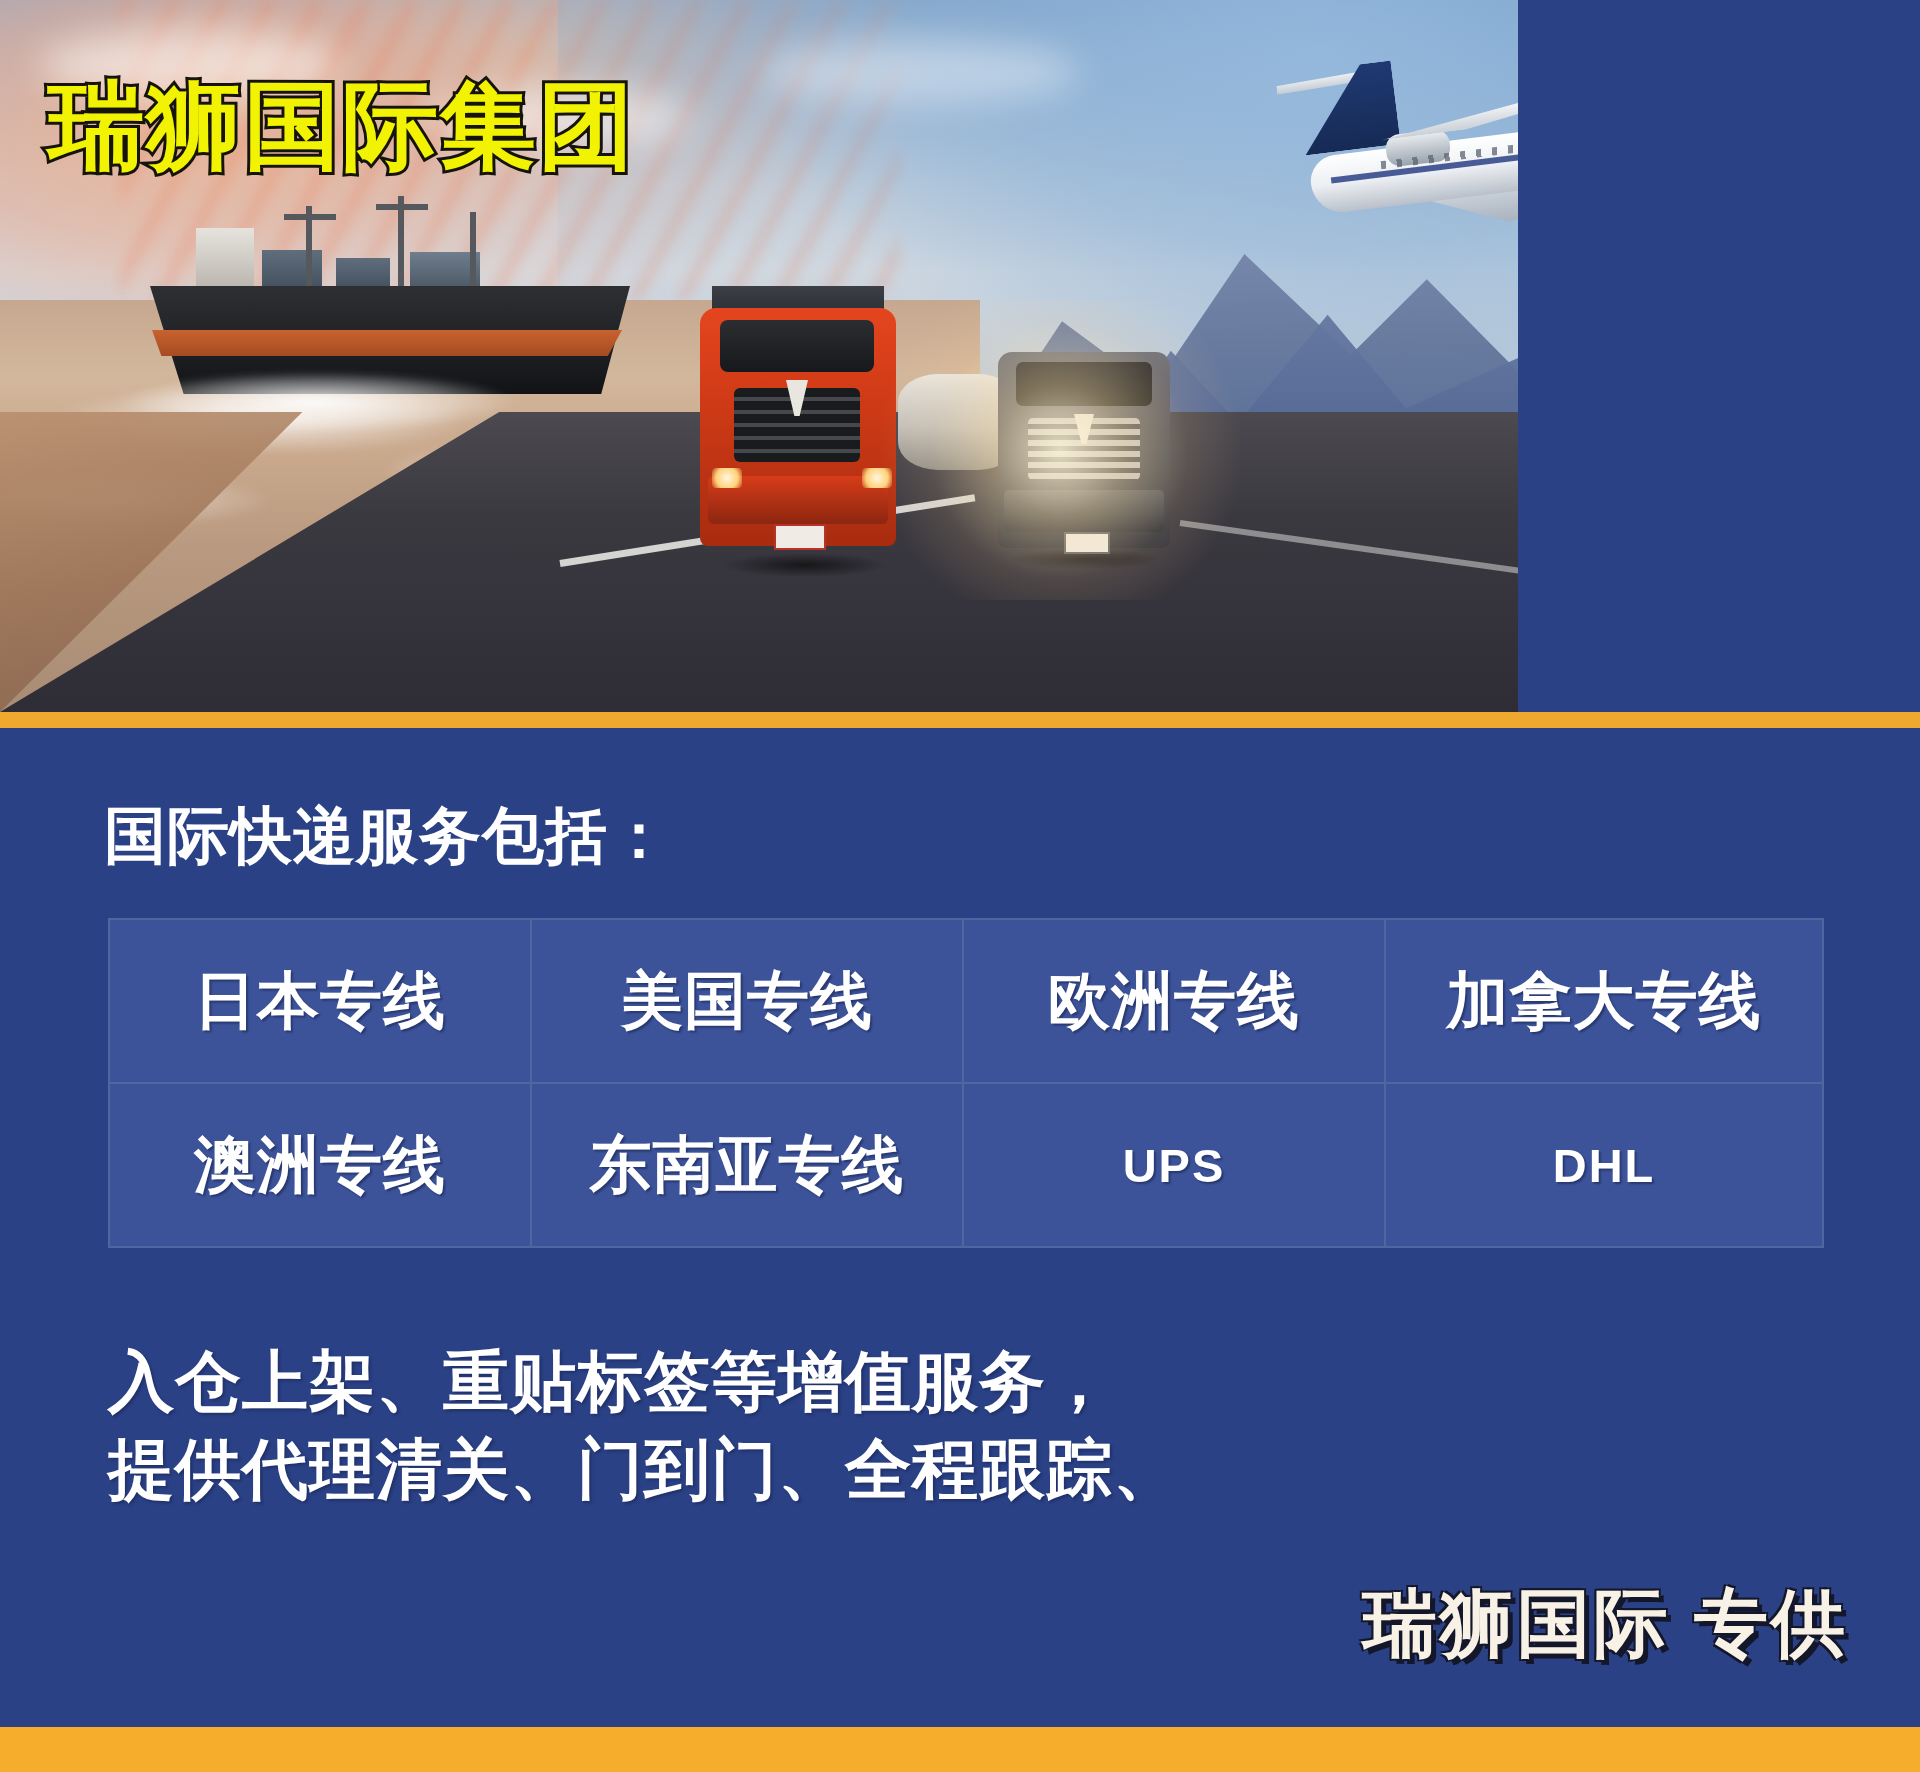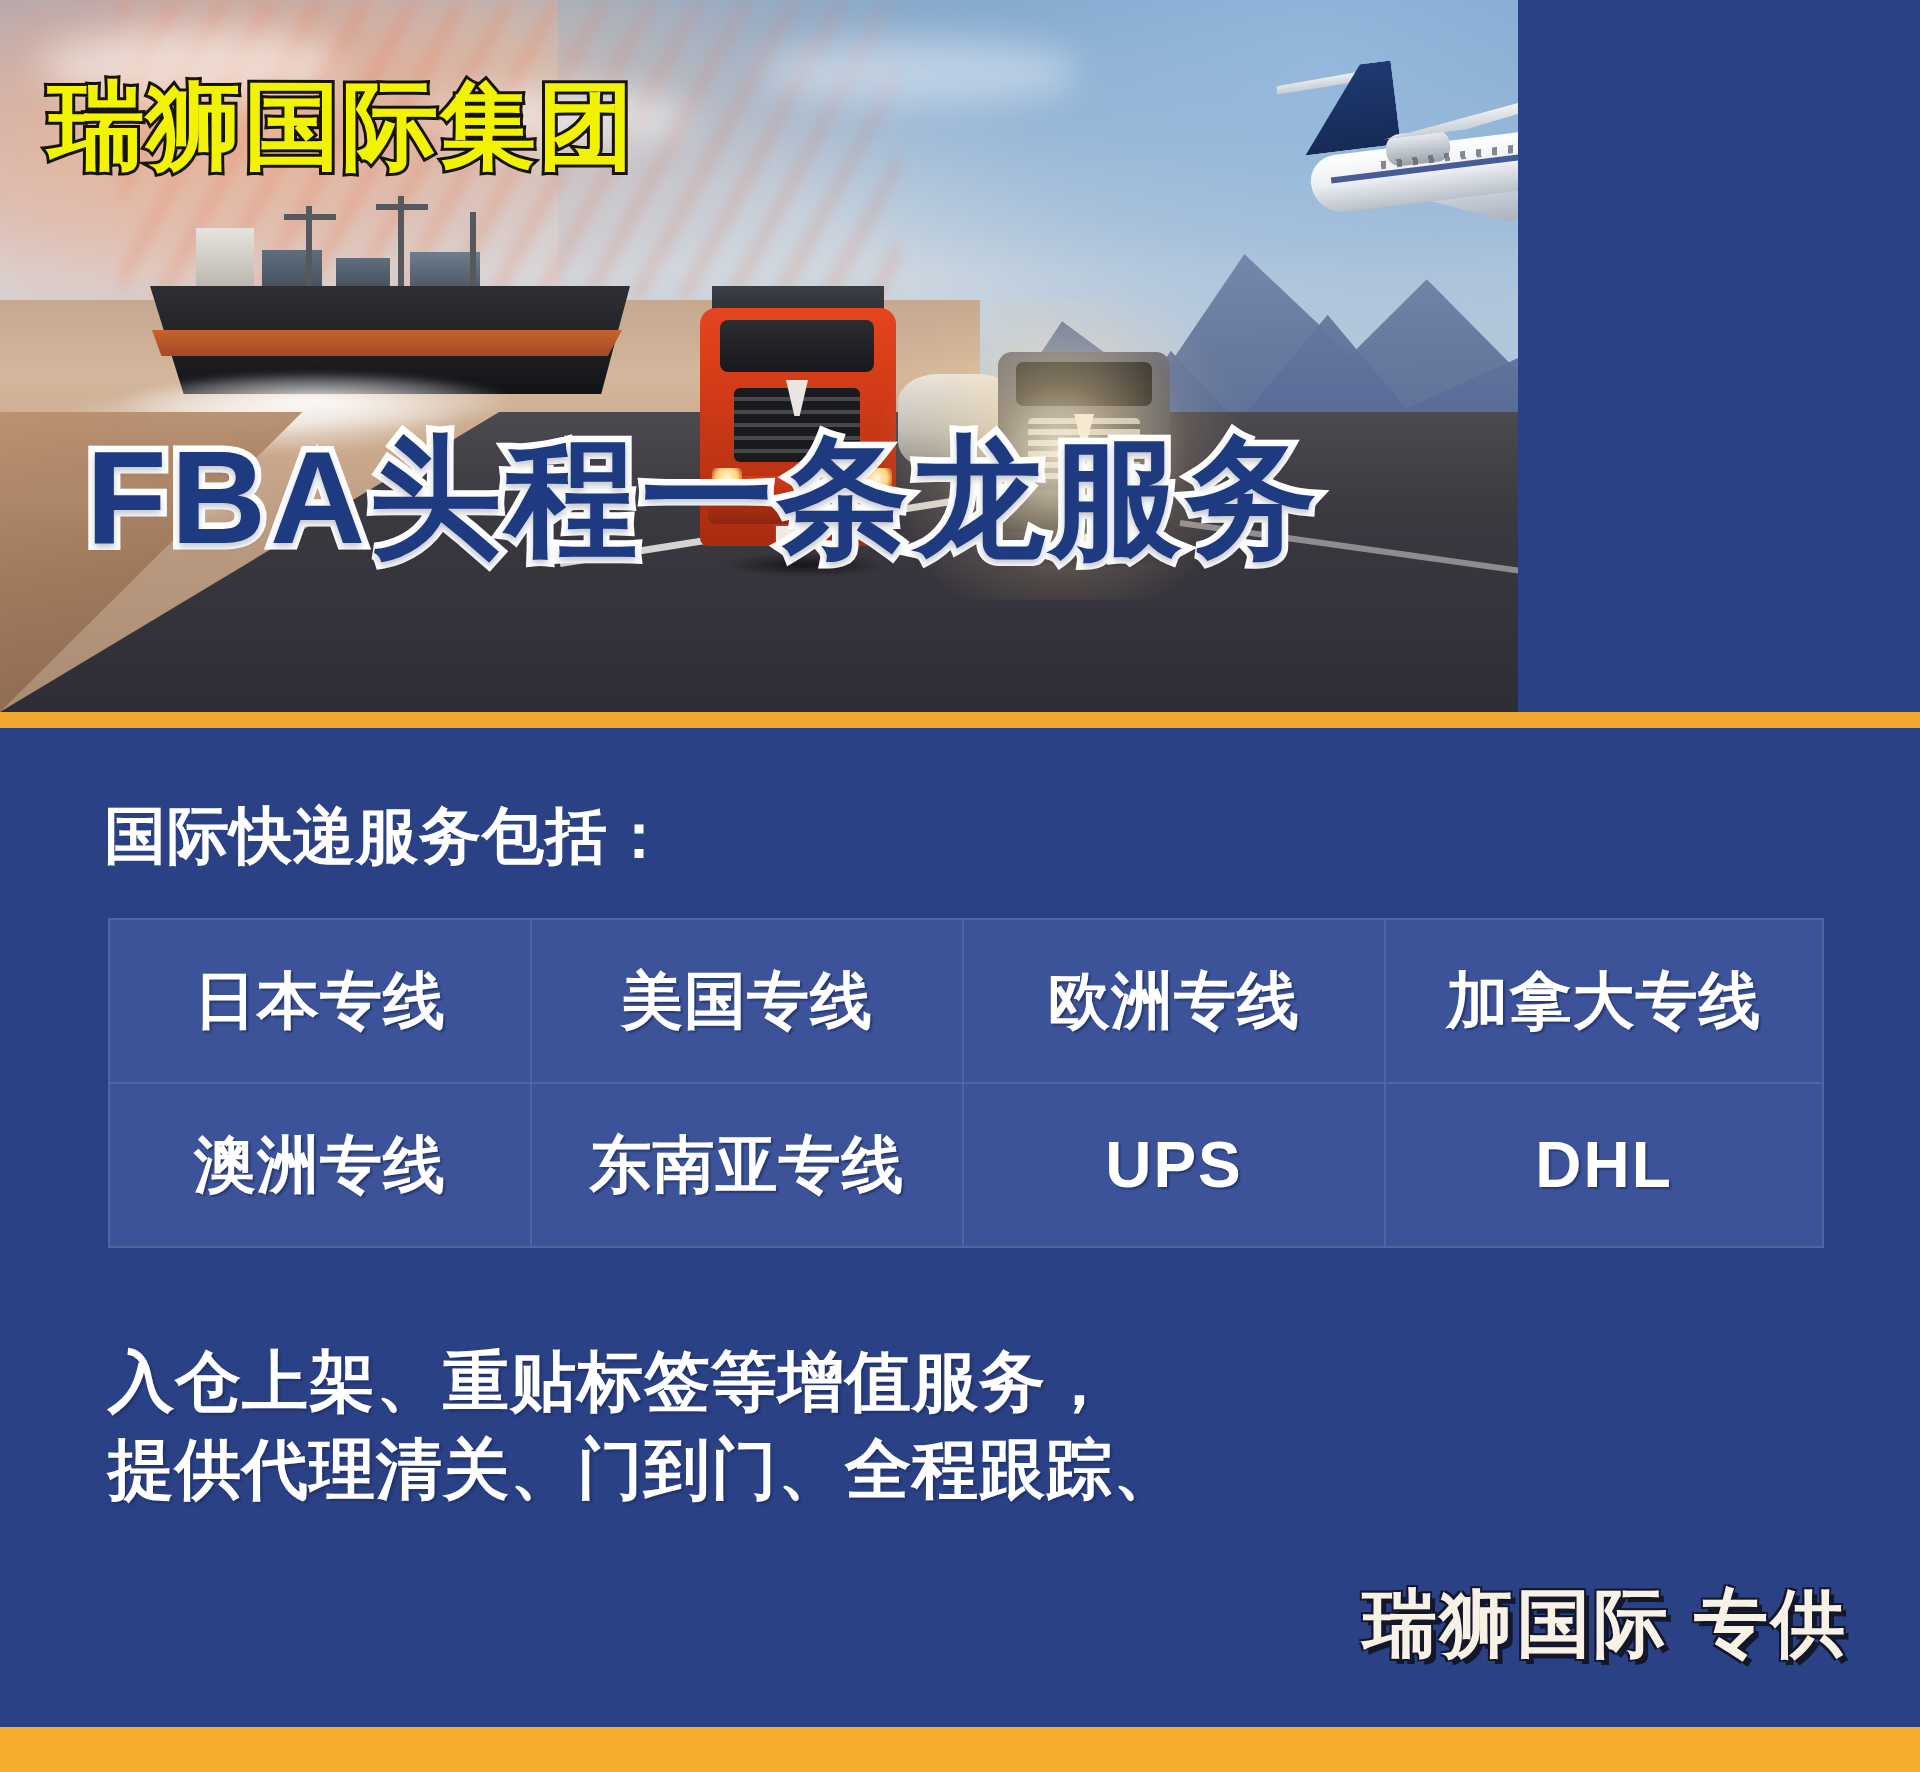--- a/index.html
+++ b/index.html
@@ -477,21 +477,21 @@
     font-weight: 700;
     text-align: center;
     height: 162px;
     padding: 0;
     letter-spacing: 1px;
     white-space: nowrap;
     text-shadow: 2px 2px 2px rgba(15,25,60,0.45);
   }
   .svc-table td.latin {
     font-weight: 700;
-    font-size: 64px;
+    font-size: 47px;
     letter-spacing: 2px;
   }
   .svc-table td.c1 { width: 420px; text-align: center; }
   .svc-table td.c2 { width: 430px; }
   .svc-table td.c3 { width: 420px; }
   .svc-table td.c4 { width: 436px; }
 
   
   .body-copy {
     position: absolute;
@@ -596,21 +596,20 @@
       <div class="pl-engine"></div>
       <div class="pl-windows"></div>
       <div class="pl-stripe"></div>
       <div class="pl-nose"></div>
       <div class="pl-cockpit"></div>
       <div class="pl-wing-main"></div>
     </div>
 
     <div class="brand-logo">瑞狮国际集团</div>
 
-    <div class="headline">FBA头程一条龙服务</div>
   </div>
 
   <div class="divider-top"></div>
 
   <div class="panel">
 
     <div class="panel-heading">国际快递服务包括：</div>
 
     <table class="svc-table">
       <tbody>

